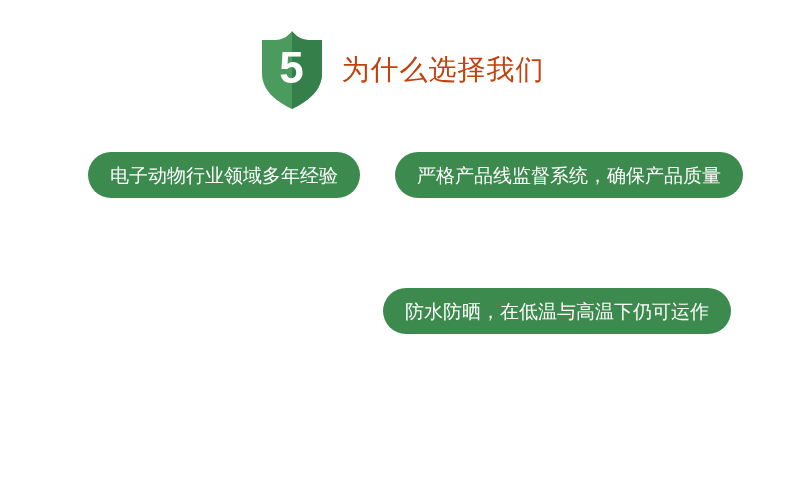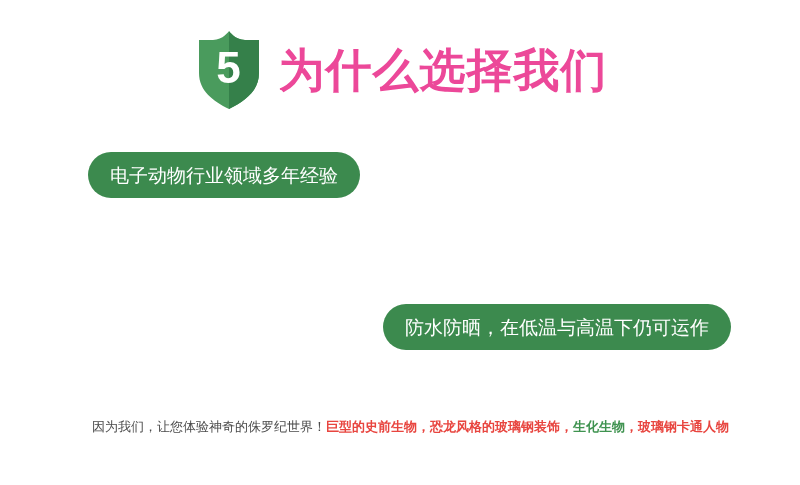--- a/index.html
+++ b/index.html
@@ -22,24 +22,24 @@
   }
   .shield-wrap svg{display:block;width:72px;height:82px;}
   .shield-num{
     position:absolute;left:0;top:0;width:72px;height:82px;
     display:flex;align-items:center;justify-content:center;
     color:#ffffff;font-size:44px;font-weight:bold;
     font-family:"Liberation Sans","DejaVu Sans",sans-serif;
     letter-spacing:0;padding-bottom:4px;box-sizing:border-box;
   }
   .headline{
-    color:#ec4899;
-    font-size:46px;
+    color:#c2410c;
+    font-size:28px;
     line-height:1;
-    font-weight:700;
+    font-weight:400;
     letter-spacing:1px;
     white-space:nowrap;
   }
 
   
   .pill-area{position:absolute;left:0;top:118px;width:800px;height:282px;}
   .pill-row{position:absolute;left:0;width:800px;height:48px;}
   .pill{
     position:absolute;
     display:inline-flex;align-items:center;justify-content:center;
@@ -48,21 +48,21 @@
     border-radius:26px;
     height:46px;
     padding:0 22px;
     font-size:19px;
     line-height:1;
     white-space:nowrap;
     box-sizing:border-box;
   }
   .r1{top:34px;}
   .r2{top:106px;}
-  .r3{top:186px;}
+  .r3{top:170px;}
   .r4{top:228px;}
 
   
   .footer{
     position:absolute;left:92px;top:416px;width:700px;
     font-size:13px;line-height:21px;color:#4a4a4a;
   }
   .footer div{white-space:nowrap;}
   .seg-red{color:#e8453f;font-weight:bold;}
   .seg-green{color:#3f9350;font-weight:bold;}
@@ -83,29 +83,27 @@
       <div class="shield-num">5</div>
     </div>
 
     <div class="headline">为什么选择我们</div>
   </div>
 
   <div class="pill-area">
 
     <div class="pill-row r1">
       <div class="pill" style="left:88px;">电子动物行业领域多年经验</div>
+      <div class="pill" style="left:395px;">严格产品线监督系统，确保产品质量</div>
     </div>
 
 
     <div class="pill-row r3">
       <div class="pill" style="left:383px;">防水防晒，在低温与高温下仍可运作</div>
     </div>
 
 
   </div>
 
   <div class="footer">
-    <div>
-      <span class="seg-gray">因为我们，让您体验神奇的侏罗纪世界！</span><span class="seg-red">巨型的史前生物，恐龙风格的玻璃钢装饰，</span><span class="seg-green">生化生物</span><span class="seg-red">，玻璃钢卡通人物</span>
-    </div>
   </div>
 
 </div>
 
 </body></html>

